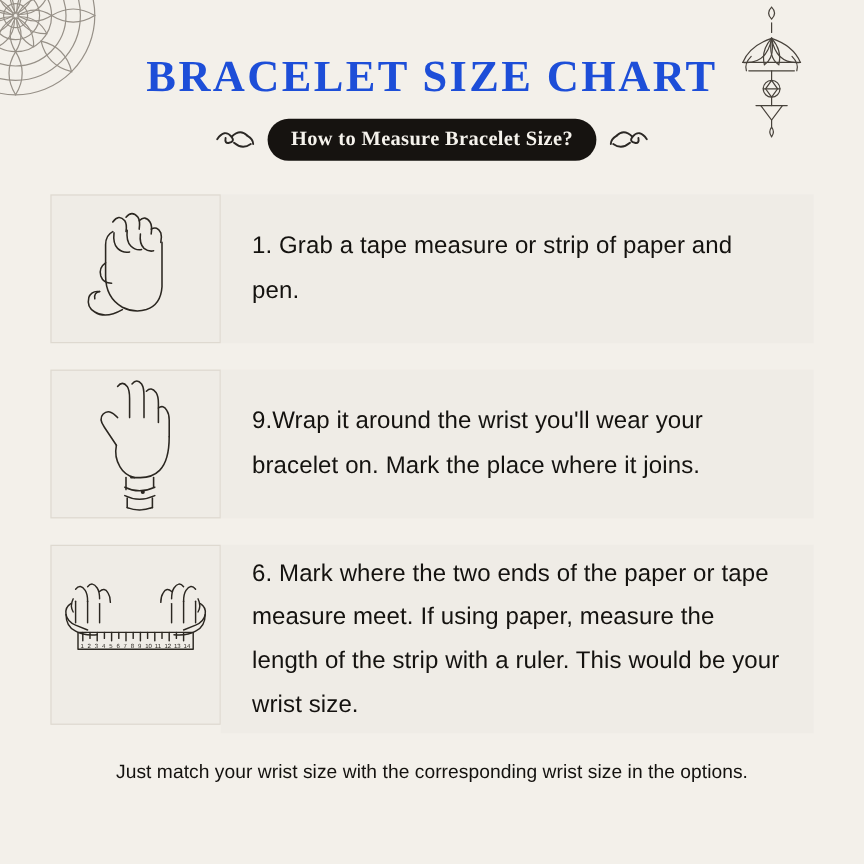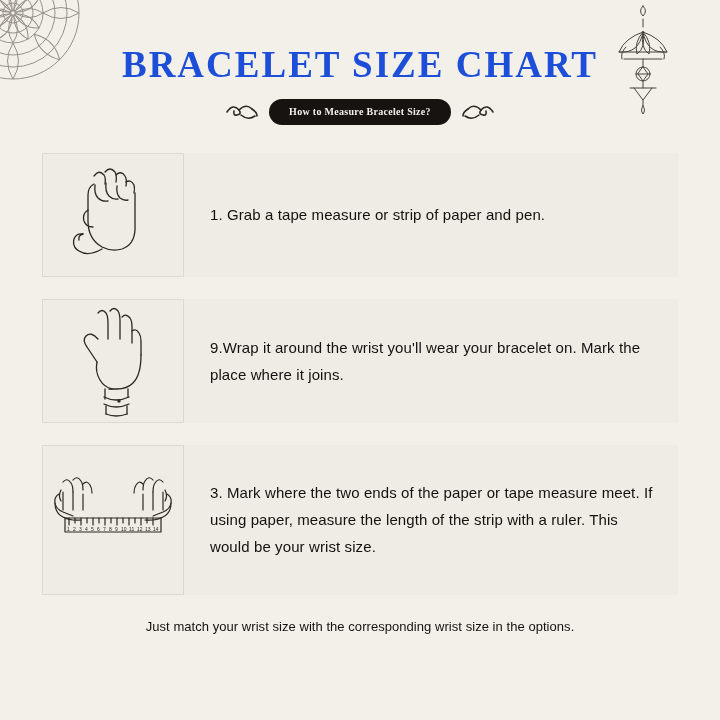--- a/index.html
+++ b/index.html
@@ -61,21 +61,21 @@
     width: 34px;
     height: 22px;
     opacity: .9;
   }
   .subtitle-pill {
     background: #161310;
     color: #f5f2ec;
     border-radius: 18px;
     padding: 7px 20px 8px;
     font-family: "Liberation Serif", serif;
-    font-size: 10px;
+    font-size: 17px;
     font-weight: 700;
     letter-spacing: .3px;
     white-space: nowrap;
   }
 
   
   .steps {
     margin-top: 28px;
     padding: 0 42px;
     display: flex;
@@ -101,33 +101,33 @@
   .step-figure svg { display: block; }
   .step-body {
     flex: 1;
     background: #efece6;
     display: flex;
     align-items: center;
     padding: 8px 24px 8px 26px;
     box-sizing: border-box;
   }
   .step-text {
-    font-size: 15px;
+    font-size: 20px;
     line-height: 1.82;
     color: #14120f;
     letter-spacing: .1px;
   }
   .step-3 .step-figure { height: 150px; }
   .step-3 .step-body { padding-top: 6px; padding-bottom: 6px; }
 
   
   .footer {
     margin-top: 24px;
     text-align: center;
-    font-size: 13px;
+    font-size: 16px;
     color: #14120f;
     padding: 0 31px;
     letter-spacing: .05px;
   }
 </style>
 </head>
 <body>
 
 <svg class="mandala-corner" viewBox="0 0 150 150">
   <g fill="none" stroke="#4b4237" stroke-width="1">
@@ -308,19 +308,19 @@
             <text x="66" y="59">9</text>
           <text x="72" y="59">10</text>
             <text x="80" y="59">11</text>
             <text x="88" y="59">12</text>
           <text x="96" y="59">13</text>
             <text x="104" y="59">14</text>
         </g>
       </svg>
     </div>
     <div class="step-body">
-      <div class="step-text">3. Mark where the two ends of the paper or tape measure meet. If using paper, measure the length of the strip with a ruler. This would be your wrist size.</div>
+      <div class="step-text">6. Mark where the two ends of the paper or tape measure meet. If using paper, measure the length of the strip with a ruler. This would be your wrist size.</div>
     </div>
   </div>
 
 </div>
 
 <div class="footer">Just match your wrist size with the corresponding wrist size in the options.</div>
 
 </body></html>

